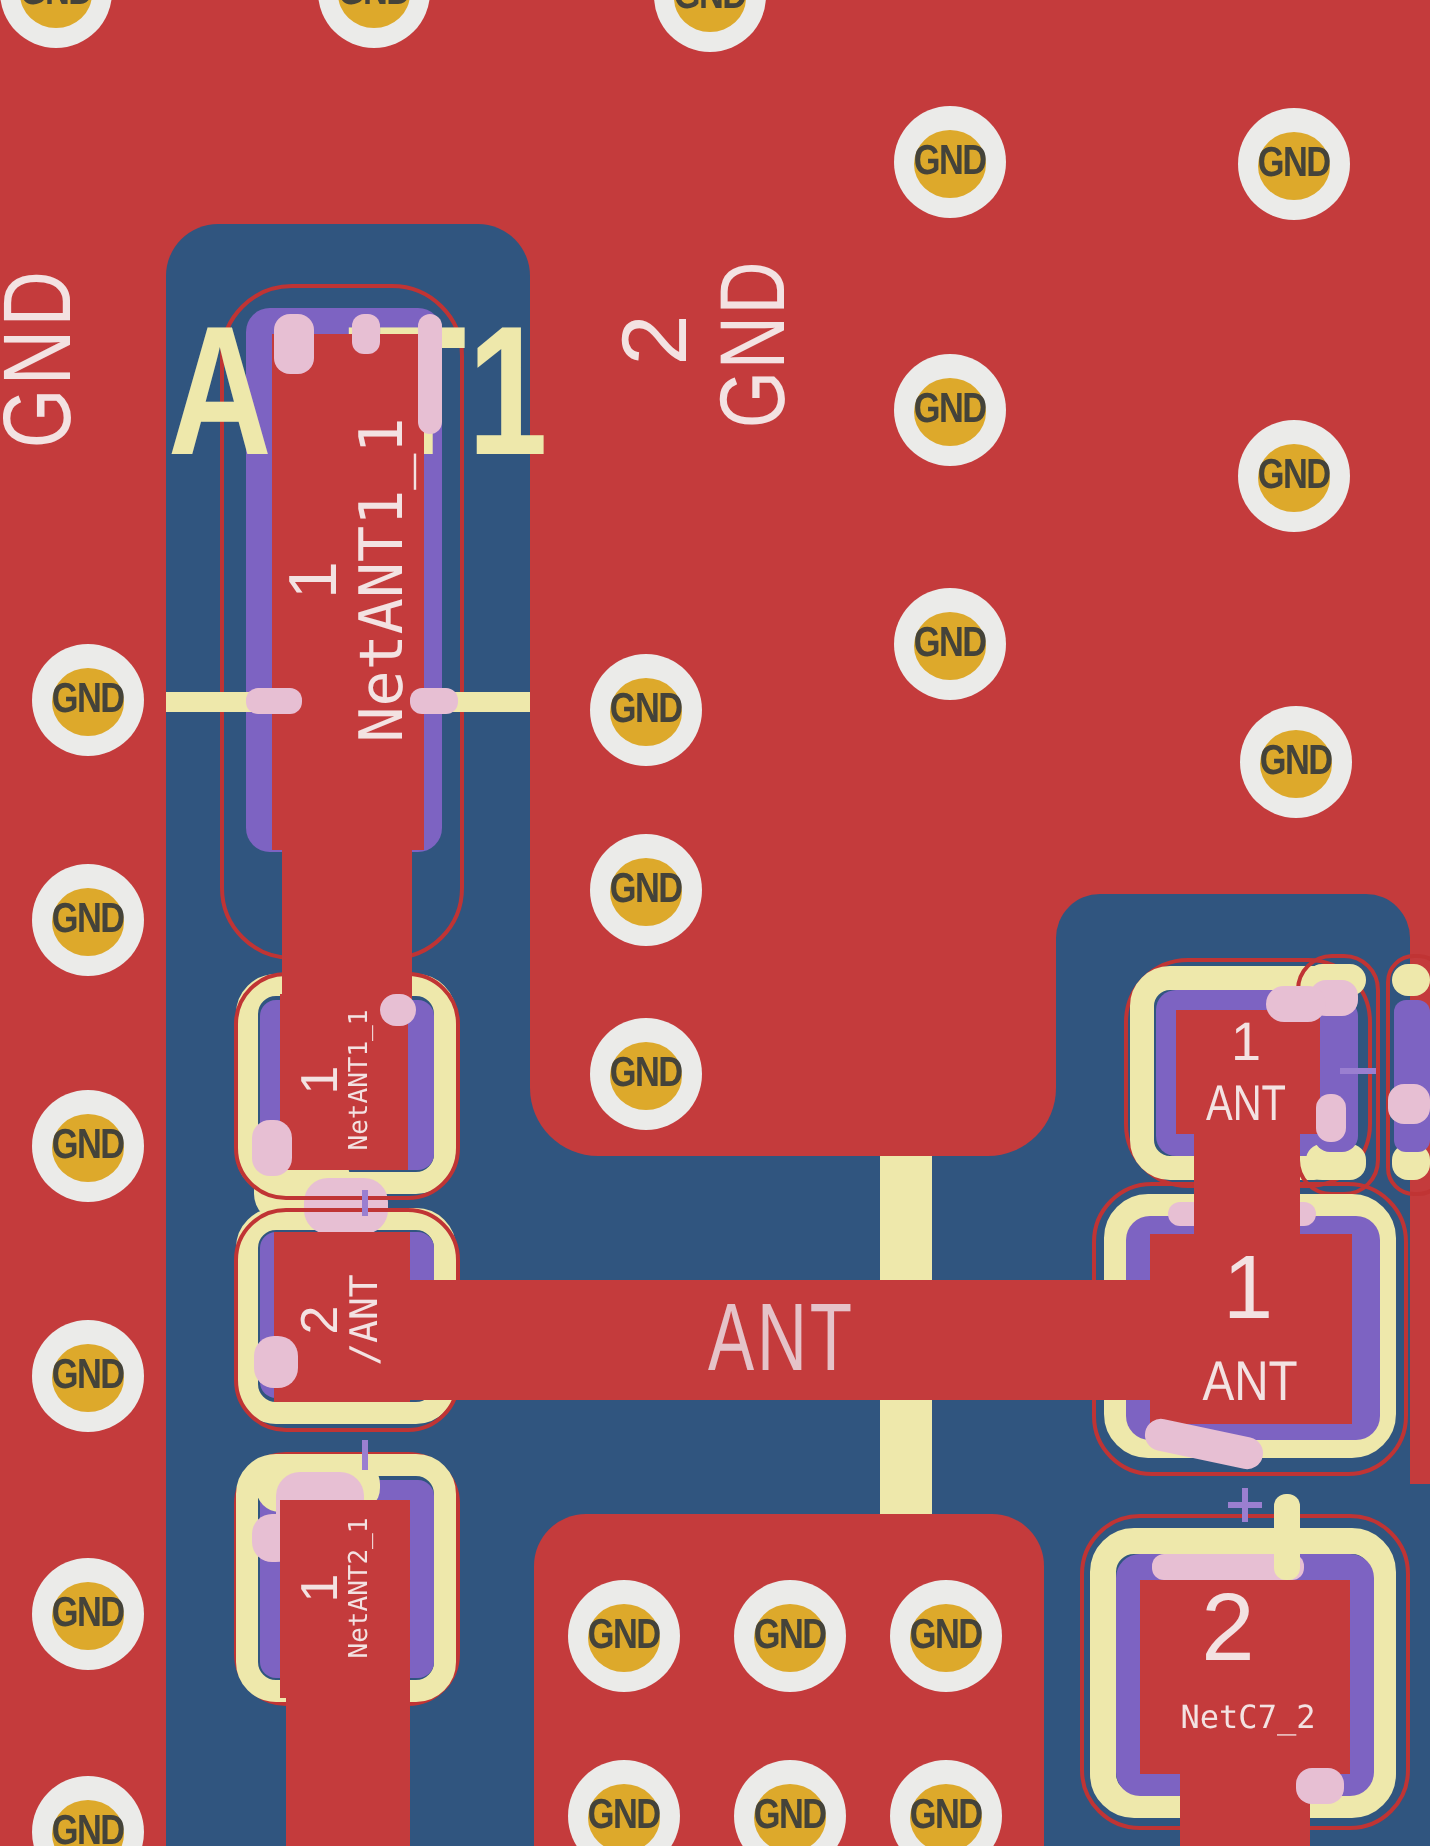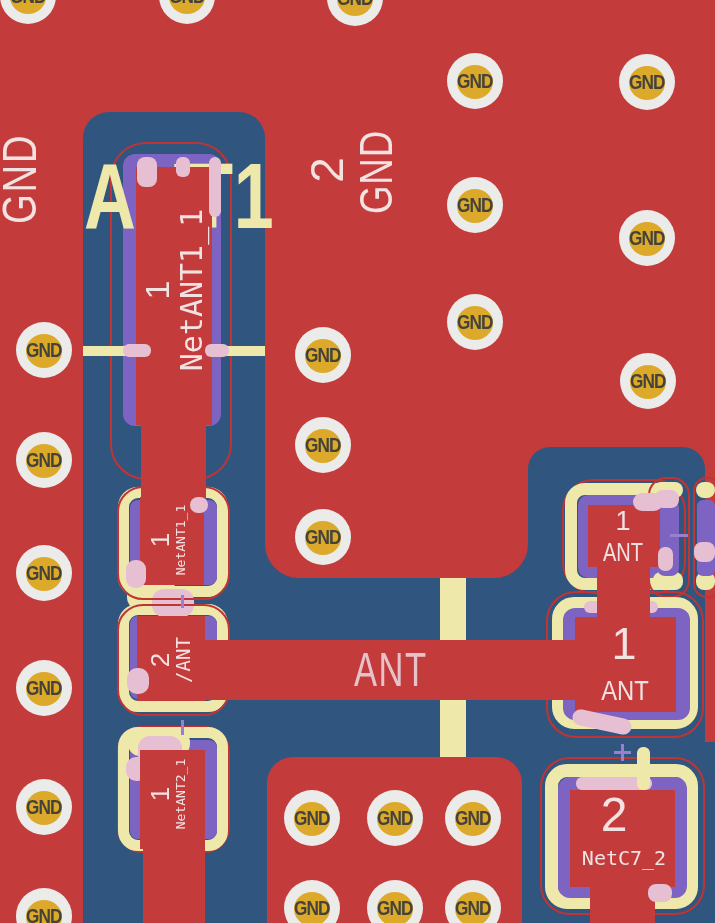--- a/index.html
+++ b/index.html
@@ -142,21 +142,21 @@
       <div style="font-size:26px;line-height:26px;">1</div>
       <div class="mono" style="font-size:13px;line-height:16px;">NetANT2_1</div>
     </div>
   </div>
 
   <div class="padtxt" style="left:603px;top:507px;width:40px;height:28px;color:#f3e2e2;font-size:27px;">1</div>
   <div class="padtxt" style="left:599px;top:539px;width:48px;height:26px;color:#f3e2e2;font-size:25px;transform:scaleX(0.8);">ANT</div>
   <div class="padtxt" style="left:600px;top:620px;width:48px;height:48px;color:#f3e2e2;font-size:45px;">1</div>
   <div class="padtxt" style="left:594px;top:676px;width:62px;height:30px;color:#f3e2e2;font-size:28px;transform:scaleX(0.85);">ANT</div>
   <div class="padtxt" style="left:590px;top:790px;width:48px;height:48px;color:#f3e2e2;font-size:48px;">2</div>
-  <div class="padtxt mono" style="left:578px;top:846px;width:92px;height:24px;color:#f3e2e2;font-size:20px;">NetC7_2</div>
+  <div class="padtxt mono" style="left:578px;top:846px;width:92px;height:24px;color:#f3e2e2;font-size:16px;">NetC7_2</div>
 
   <div class="abs" style="left:354px;top:646px;font-size:48px;line-height:48px;color:#e5c3c9;
               transform:scaleX(0.72);transform-origin:0 0;letter-spacing:2px;">ANT</div>
 
   <div class="padtxt" style="left:-36px;top:160px;width:110px;height:38px;color:#f3e2e2;font-size:48px;letter-spacing:2px;
               transform:rotate(-90deg) scaleX(0.8);">GND</div>
   <div class="padtxt" style="left:307px;top:150px;width:40px;height:40px;color:#f3e2e2;font-size:46px;
               transform:rotate(-90deg);">2</div>
   <div class="padtxt" style="left:326px;top:152px;width:100px;height:40px;color:#f3e2e2;font-size:46px;letter-spacing:1px;
               transform:rotate(-90deg) scaleX(0.8);">GND</div>

